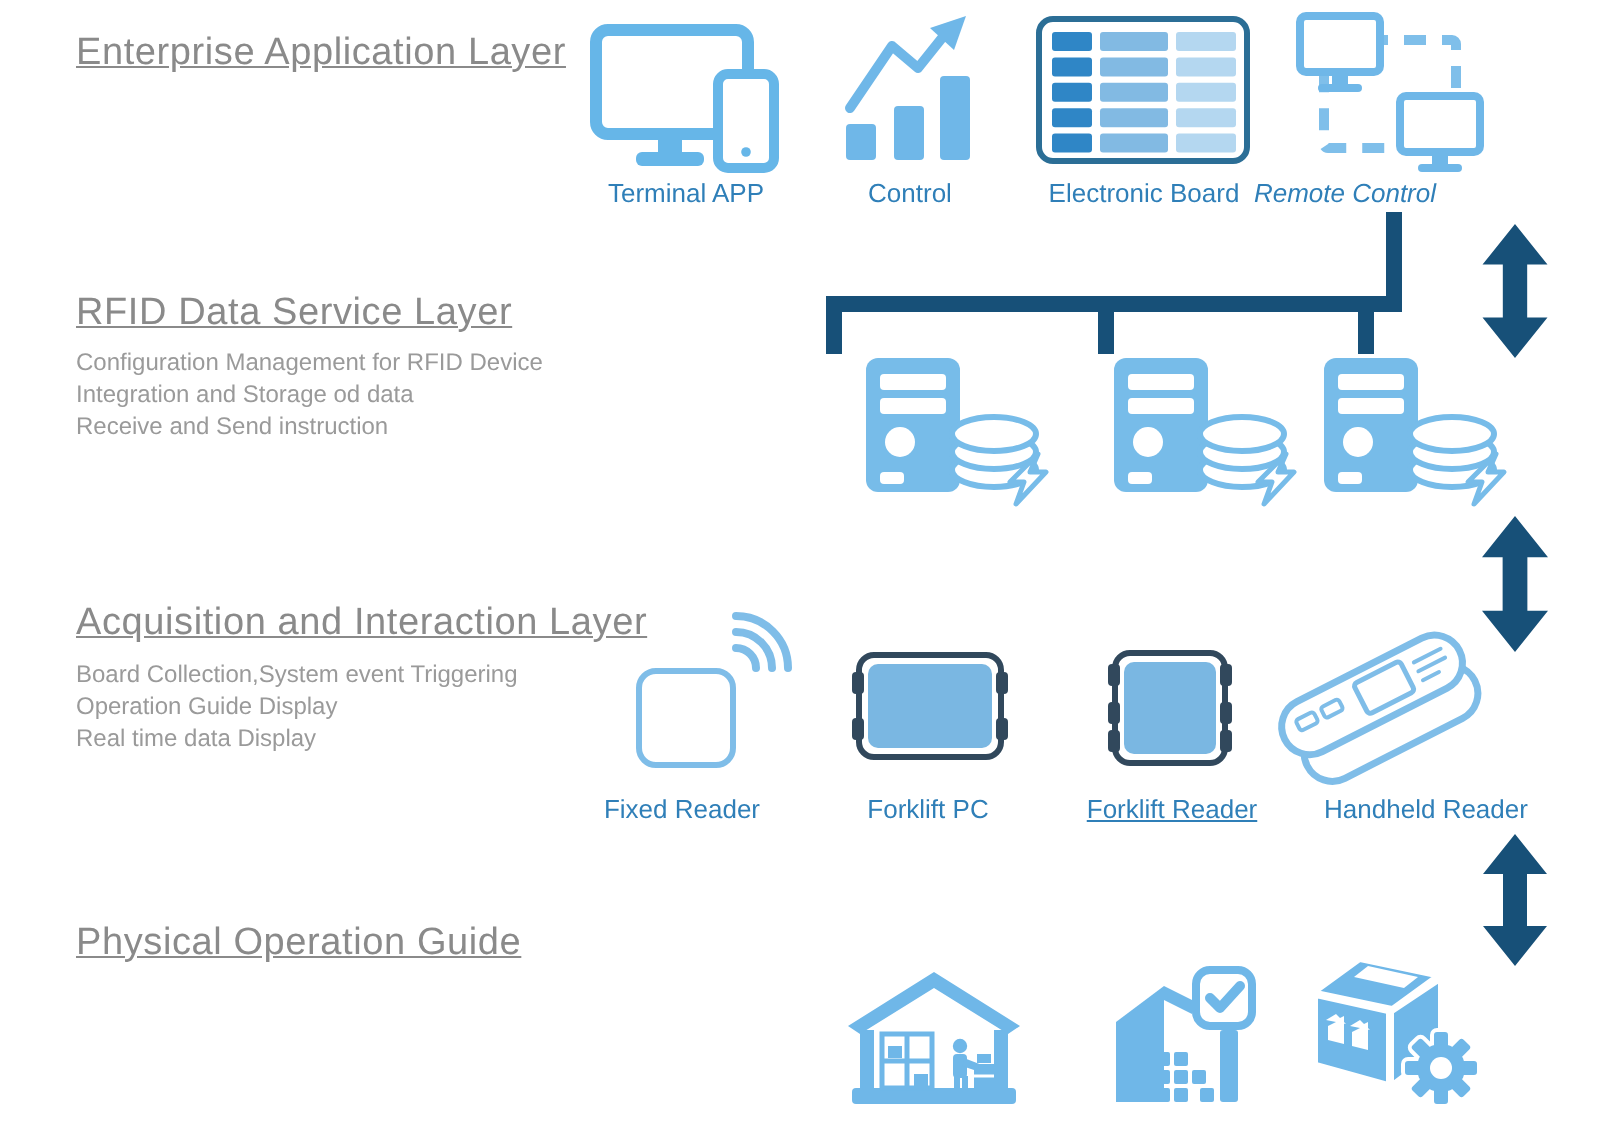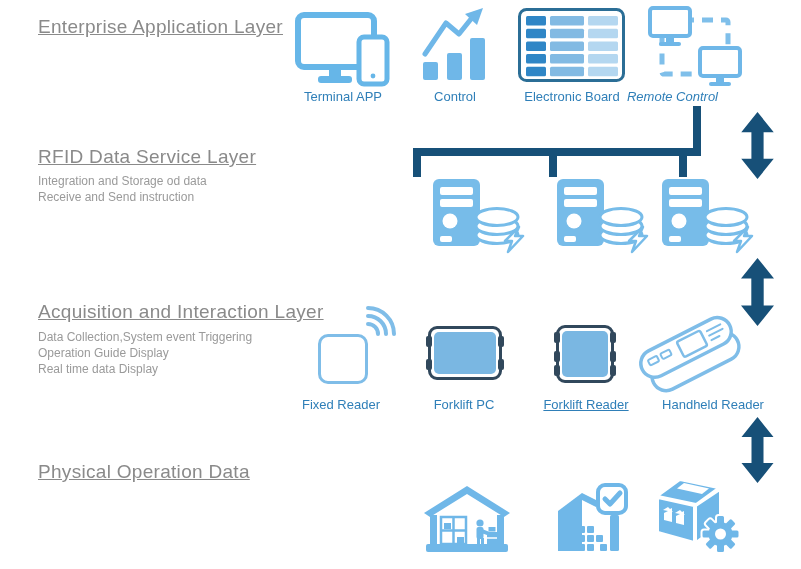--- a/index.html
+++ b/index.html
@@ -24,32 +24,33 @@
 </style>
 </head>
 <body>
 
 <div class="stage">
 
   <div class="abs layer-title" style="left:38px; top:16px;">Enterprise Application Layer</div>
 
   <div class="abs layer-title" style="left:38px; top:146px;">RFID Data Service Layer</div>
   <div class="abs bullets" style="left:38px; top:173px;">
+    <div>Configuration Management for RFID Device</div>
     <div>Integration and Storage od data</div>
     <div>Receive and Send instruction</div>
   </div>
 
   <div class="abs layer-title" style="left:38px; top:301px;">Acquisition and Interaction Layer</div>
   <div class="abs bullets" style="left:38px; top:329px;">
-    <div>Data Collection,System event Triggering</div>
+    <div>Board Collection,System event Triggering</div>
     <div>Operation Guide Display</div>
     <div>Real time data Display</div>
   </div>
 
-  <div class="abs layer-title" style="left:38px; top:461px;">Physical Operation Data</div>
+  <div class="abs layer-title" style="left:38px; top:461px;">Physical Operation Guide</div>
 
   <svg class="abs" style="left:295px; top:12px;" width="100" height="76" viewBox="0 0 100 76">
     <rect x="3" y="3" width="76" height="52" rx="6" fill="#fff" stroke="#66b6e8" stroke-width="6"></rect>
     <rect x="34" y="56" width="12" height="9" fill="#66b6e8"></rect>
     <rect x="23" y="64" width="34" height="7" rx="3" fill="#66b6e8"></rect>
     <rect x="64" y="25" width="28" height="47" rx="5" fill="#fff" stroke="#66b6e8" stroke-width="5"></rect>
     <circle cx="78" cy="64" r="2.4" fill="#66b6e8"></circle>
   </svg>
 
   <svg class="abs" style="left:423px; top:8px;" width="62" height="72" viewBox="0 0 62 72">

